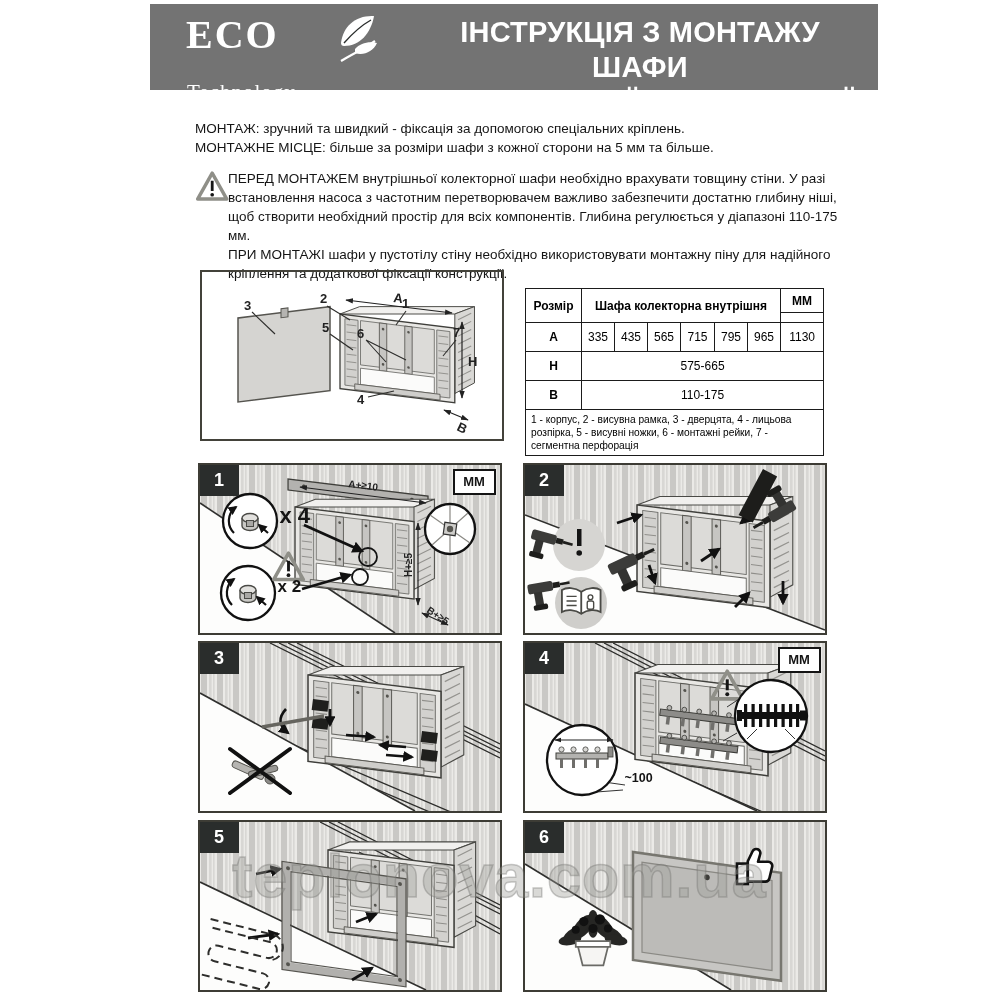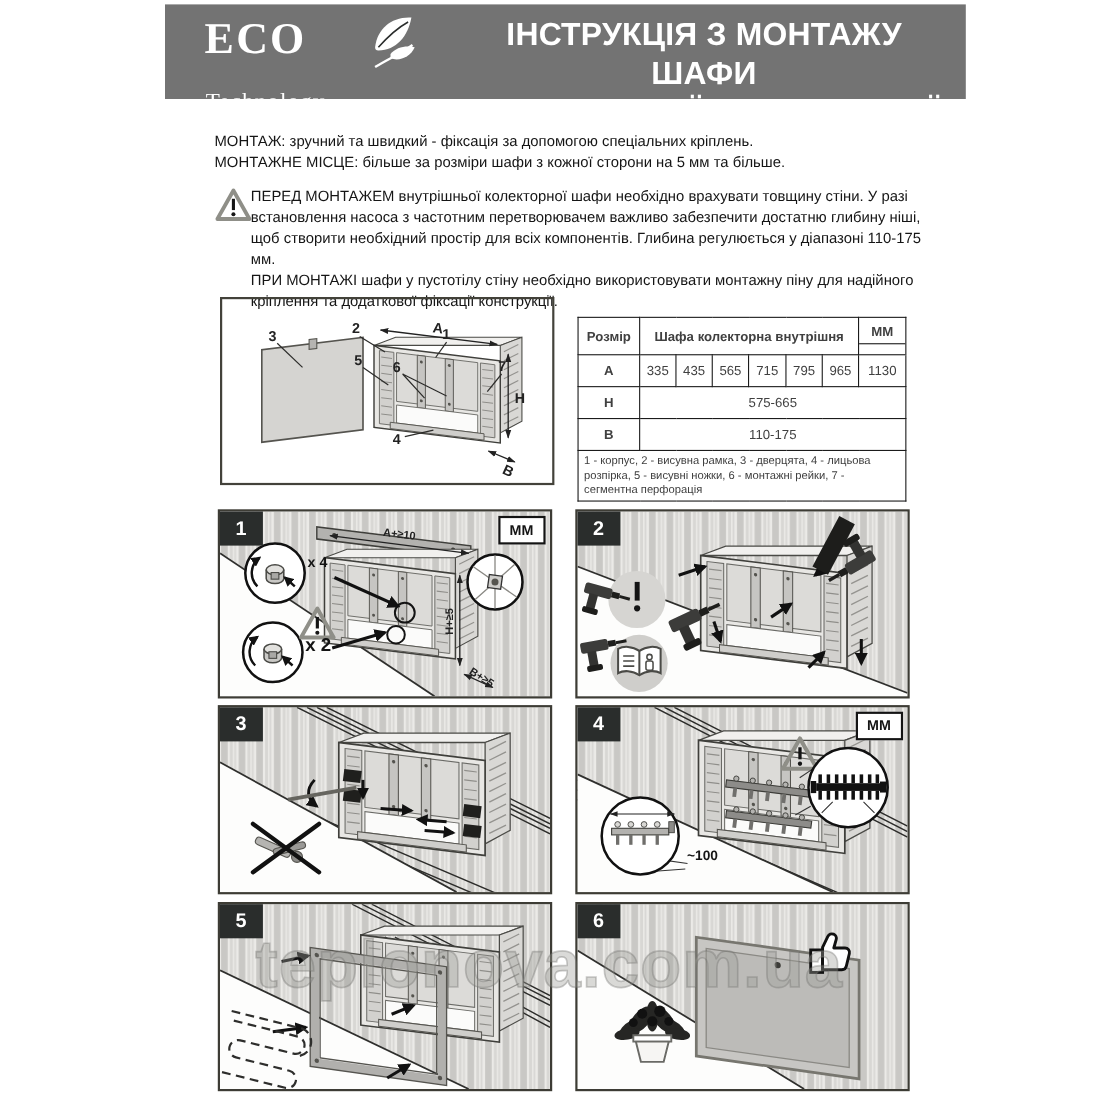--- a/index.html
+++ b/index.html
@@ -22,21 +22,21 @@
   .artboard{position:absolute;left:0;top:0;z-index:10;}
   
   .pframe{position:absolute;width:300px;height:168px;border:2.5px solid #3d3c35;box-sizing:content-box;z-index:20;pointer-events:none;}
   .numbadge{position:absolute;left:0px;top:0px;width:39px;height:31px;background:#2a2d2c;color:#fff;
             font-weight:bold;font-size:18px;display:flex;align-items:center;justify-content:center;}
   .mmbadge{position:absolute;right:4px;top:4px;width:43px;height:26px;background:#fff;border:2px solid #141414;
            color:#141414;font-weight:bold;font-size:13px;display:flex;align-items:center;justify-content:center;box-sizing:border-box;}
   .plabel{position:absolute;font-weight:bold;color:#141414;}
   
   .spec{position:absolute;left:525px;top:288px;width:298px;z-index:20;border-collapse:collapse;
-        font-size:12px;color:#404040;table-layout:fixed;}
+        font-size:12px;color:#000000;table-layout:fixed;}
   .spec td{border:1.5px solid #1b1b1b;text-align:center;padding:0;height:28px;}
   .spec .hrow td{height:33px;}
   .spec .bold{font-weight:bold;}
   .spec td.mmcell{border:none;border-left:1.5px solid #1b1b1b;border-top:1.5px solid #1b1b1b;
                   border-right:1.5px solid #1b1b1b;vertical-align:top;position:relative;}
   .mminner{border-bottom:1.5px solid #1b1b1b;height:23px;display:flex;align-items:center;justify-content:center;font-weight:bold;}
   .spec td.legend{font-size:10.2px;font-weight:normal;text-align:left;padding:3px 5px;line-height:13px;height:auto;}
   
   .dframe{position:absolute;left:200px;top:270px;width:300px;height:167px;border:2.5px solid #43423a;z-index:20;pointer-events:none;}
   
@@ -478,21 +478,21 @@
     </tr>
     <tr>
       <td colspan="8" class="legend">1 - корпус, 2 - висувна рамка, 3 - дверцята, 4 - лицьова розпірка, 5 - висувні ножки, 6 - монтажні рейки, 7 - сегментна перфорація</td>
     </tr>
   </tbody>
     </table>
 
   <div class="pframe" style="left:197.5px;top:462.5px;">
     <div class="numbadge">1</div>
     <div class="mmbadge">ММ</div>
-    <div class="plabel" style="left:80px;top:38px;font-size:13px;">x 4</div>
+    <div class="plabel" style="left:80px;top:38px;font-size:22px;">x 4</div>
     <div class="plabel" style="left:78px;top:112px;font-size:17px;">x 2</div>
   </div>
   <div class="pframe" style="left:522.5px;top:462.5px;">
     <div class="numbadge">2</div>
   </div>
   <div class="pframe" style="left:197.5px;top:640.5px;">
     <div class="numbadge">3</div>
   </div>
   <div class="pframe" style="left:522.5px;top:640.5px;">
     <div class="numbadge">4</div>

